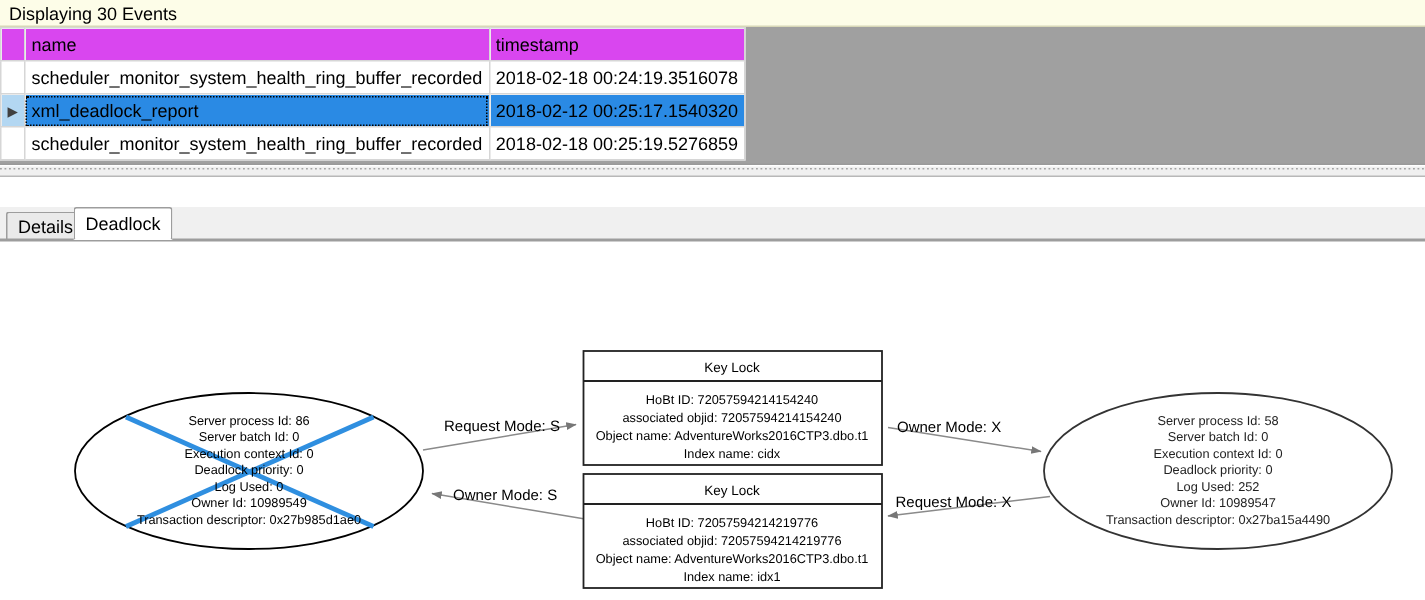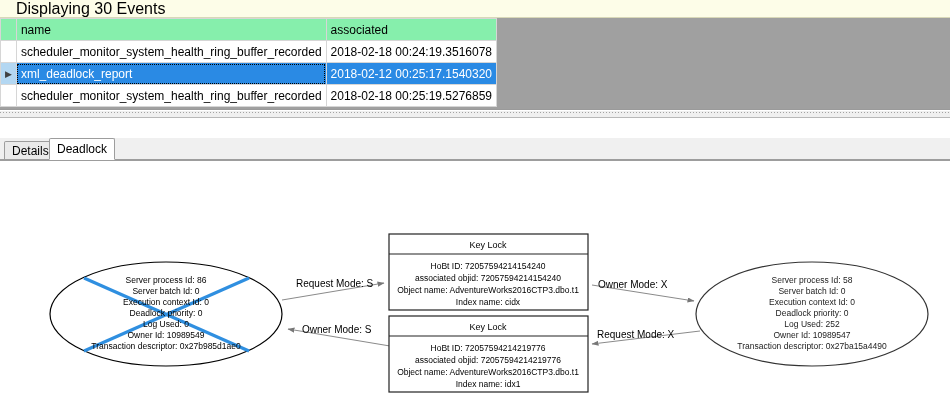--- a/index.html
+++ b/index.html
@@ -9,41 +9,41 @@
     font-size:12px;color:#000;background:#fff;
   }
   #app{position:relative;width:950px;height:400px;}
 
   
   .banner{
     position:absolute;left:0;top:0;width:950px;height:18px;
     background:#fdfde8;border-bottom:1px solid #d8d8b8;
     display:flex;align-items:center;box-sizing:border-box;
   }
-  .banner-text{padding-left:16px;font-size:16px;line-height:12px;}
+  .banner-text{padding-left:6px;font-size:12px;line-height:12px;}
 
   
   .grid{
     position:absolute;left:0;top:18px;width:950px;height:92px;
     background:#a0a0a0;box-sizing:border-box;
     border-bottom:1px solid #9a9a9a;
   }
   .grid-table{border-collapse:collapse;table-layout:fixed;background:#fff;}
   .grid-table td,.grid-table th{
     border:1px solid #d6d6d6;
     font-weight:normal;font-size:12px;
     height:22px;box-sizing:border-box;
     padding:0 4px;white-space:nowrap;overflow:hidden;
     text-align:left;vertical-align:middle;
   }
   .col-sel{width:23px;padding:0;text-align:center;}
   .col-name{width:281px;}
   .col-ts{width:135px;}
-  .grid-table thead th{background:#86efac;color:#000;}
-  tr.selected td{background:#2a8ae4;color:#ffffff;}
+  .grid-table thead th{background:#d946ef;color:#000;}
+  tr.selected td{background:#2a8ae4;color:#000000;}
   tr.selected td.col-sel{background:#b3d7f2;color:#000;}
   tr.selected td.cell-name{outline:1px dotted #000;outline-offset:-2px;}
   tr.selected td.cell-ts{}
   .arrow-glyph{
     display:inline-block;font-size:9px;line-height:20px;color:#404040;
   }
 
   
   .splitter{
     position:absolute;left:0;top:110px;width:950px;height:6px;
@@ -109,21 +109,21 @@
     <div class="banner-text">Displaying 30 Events</div>
   </div>
 
   <div class="grid">
     <div style="position:relative;width:439px;">
       <table class="grid-table">
         <thead>
           <tr>
             <th class="col-sel"></th>
             <th class="col-name">name</th>
-            <th class="col-ts">associated</th>
+            <th class="col-ts">timestamp</th>
           </tr>
         </thead>
         <tbody>
           <tr>
             <td class="col-sel"></td>
             <td class="col-name cell-name">scheduler_monitor_system_health_ring_buffer_recorded</td>
             <td class="col-ts cell-ts">2018-02-18 00:24:19.3516078</td>
           </tr>
           <tr class="selected">
             <td class="col-sel">

